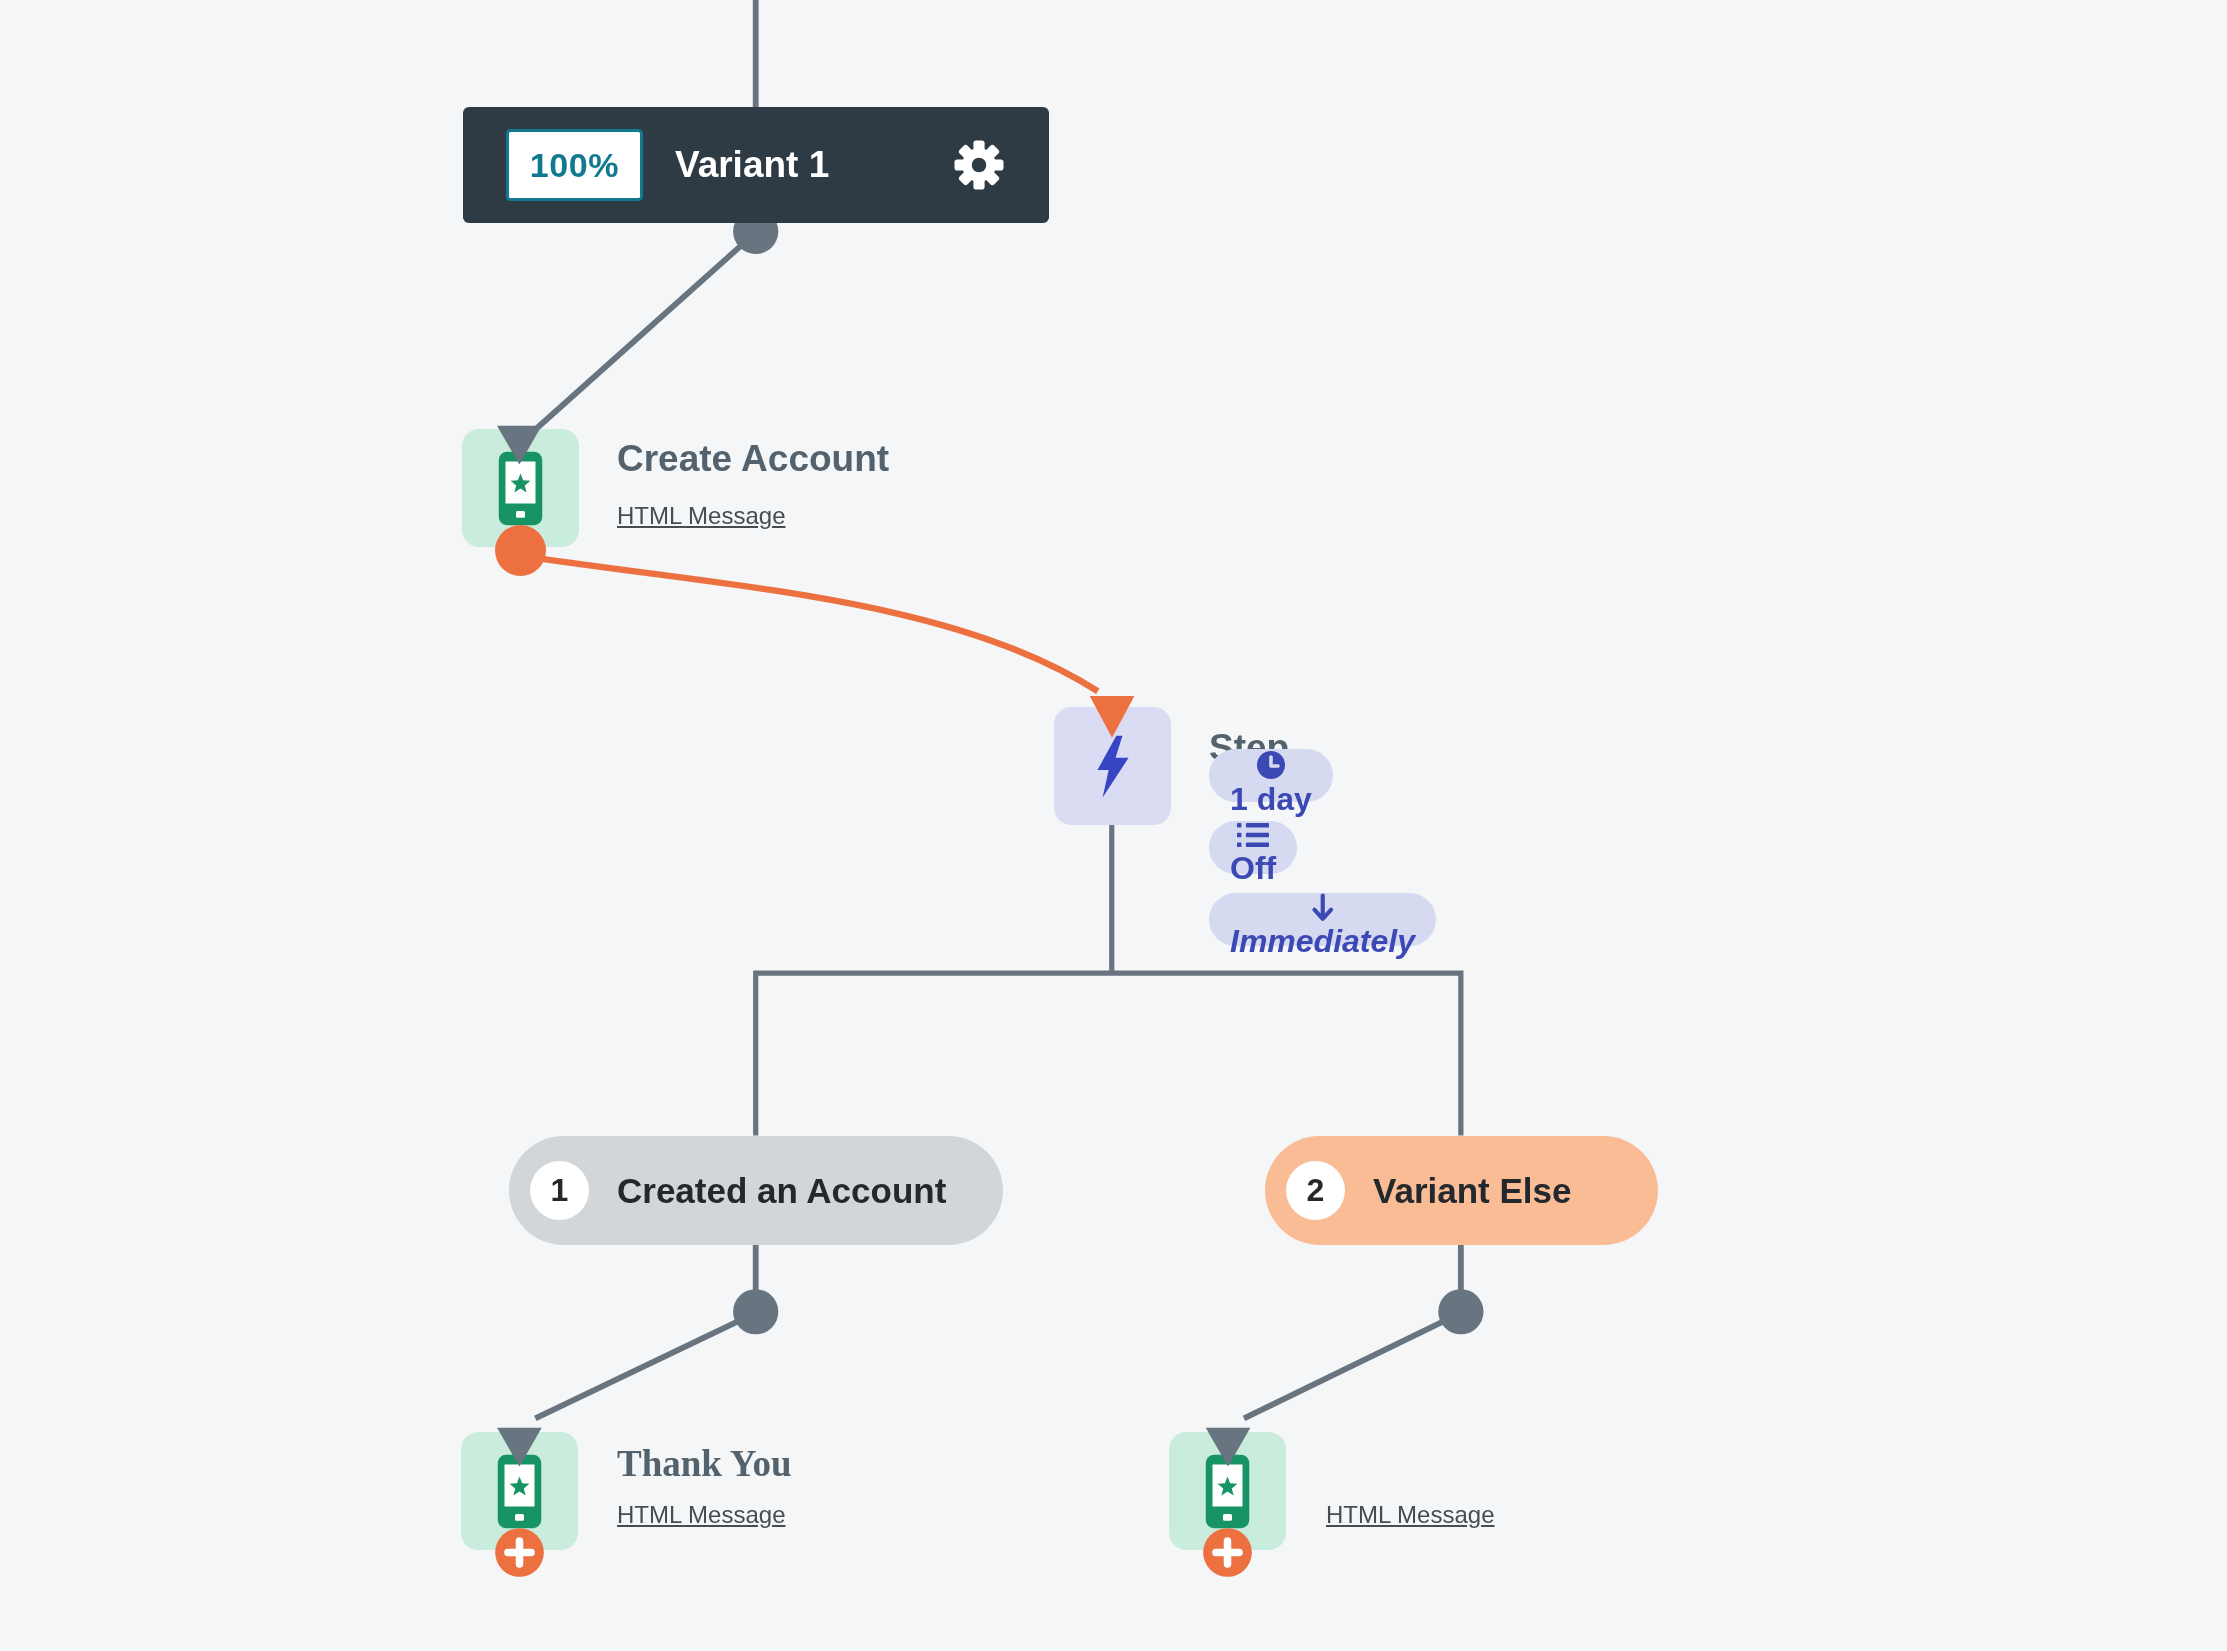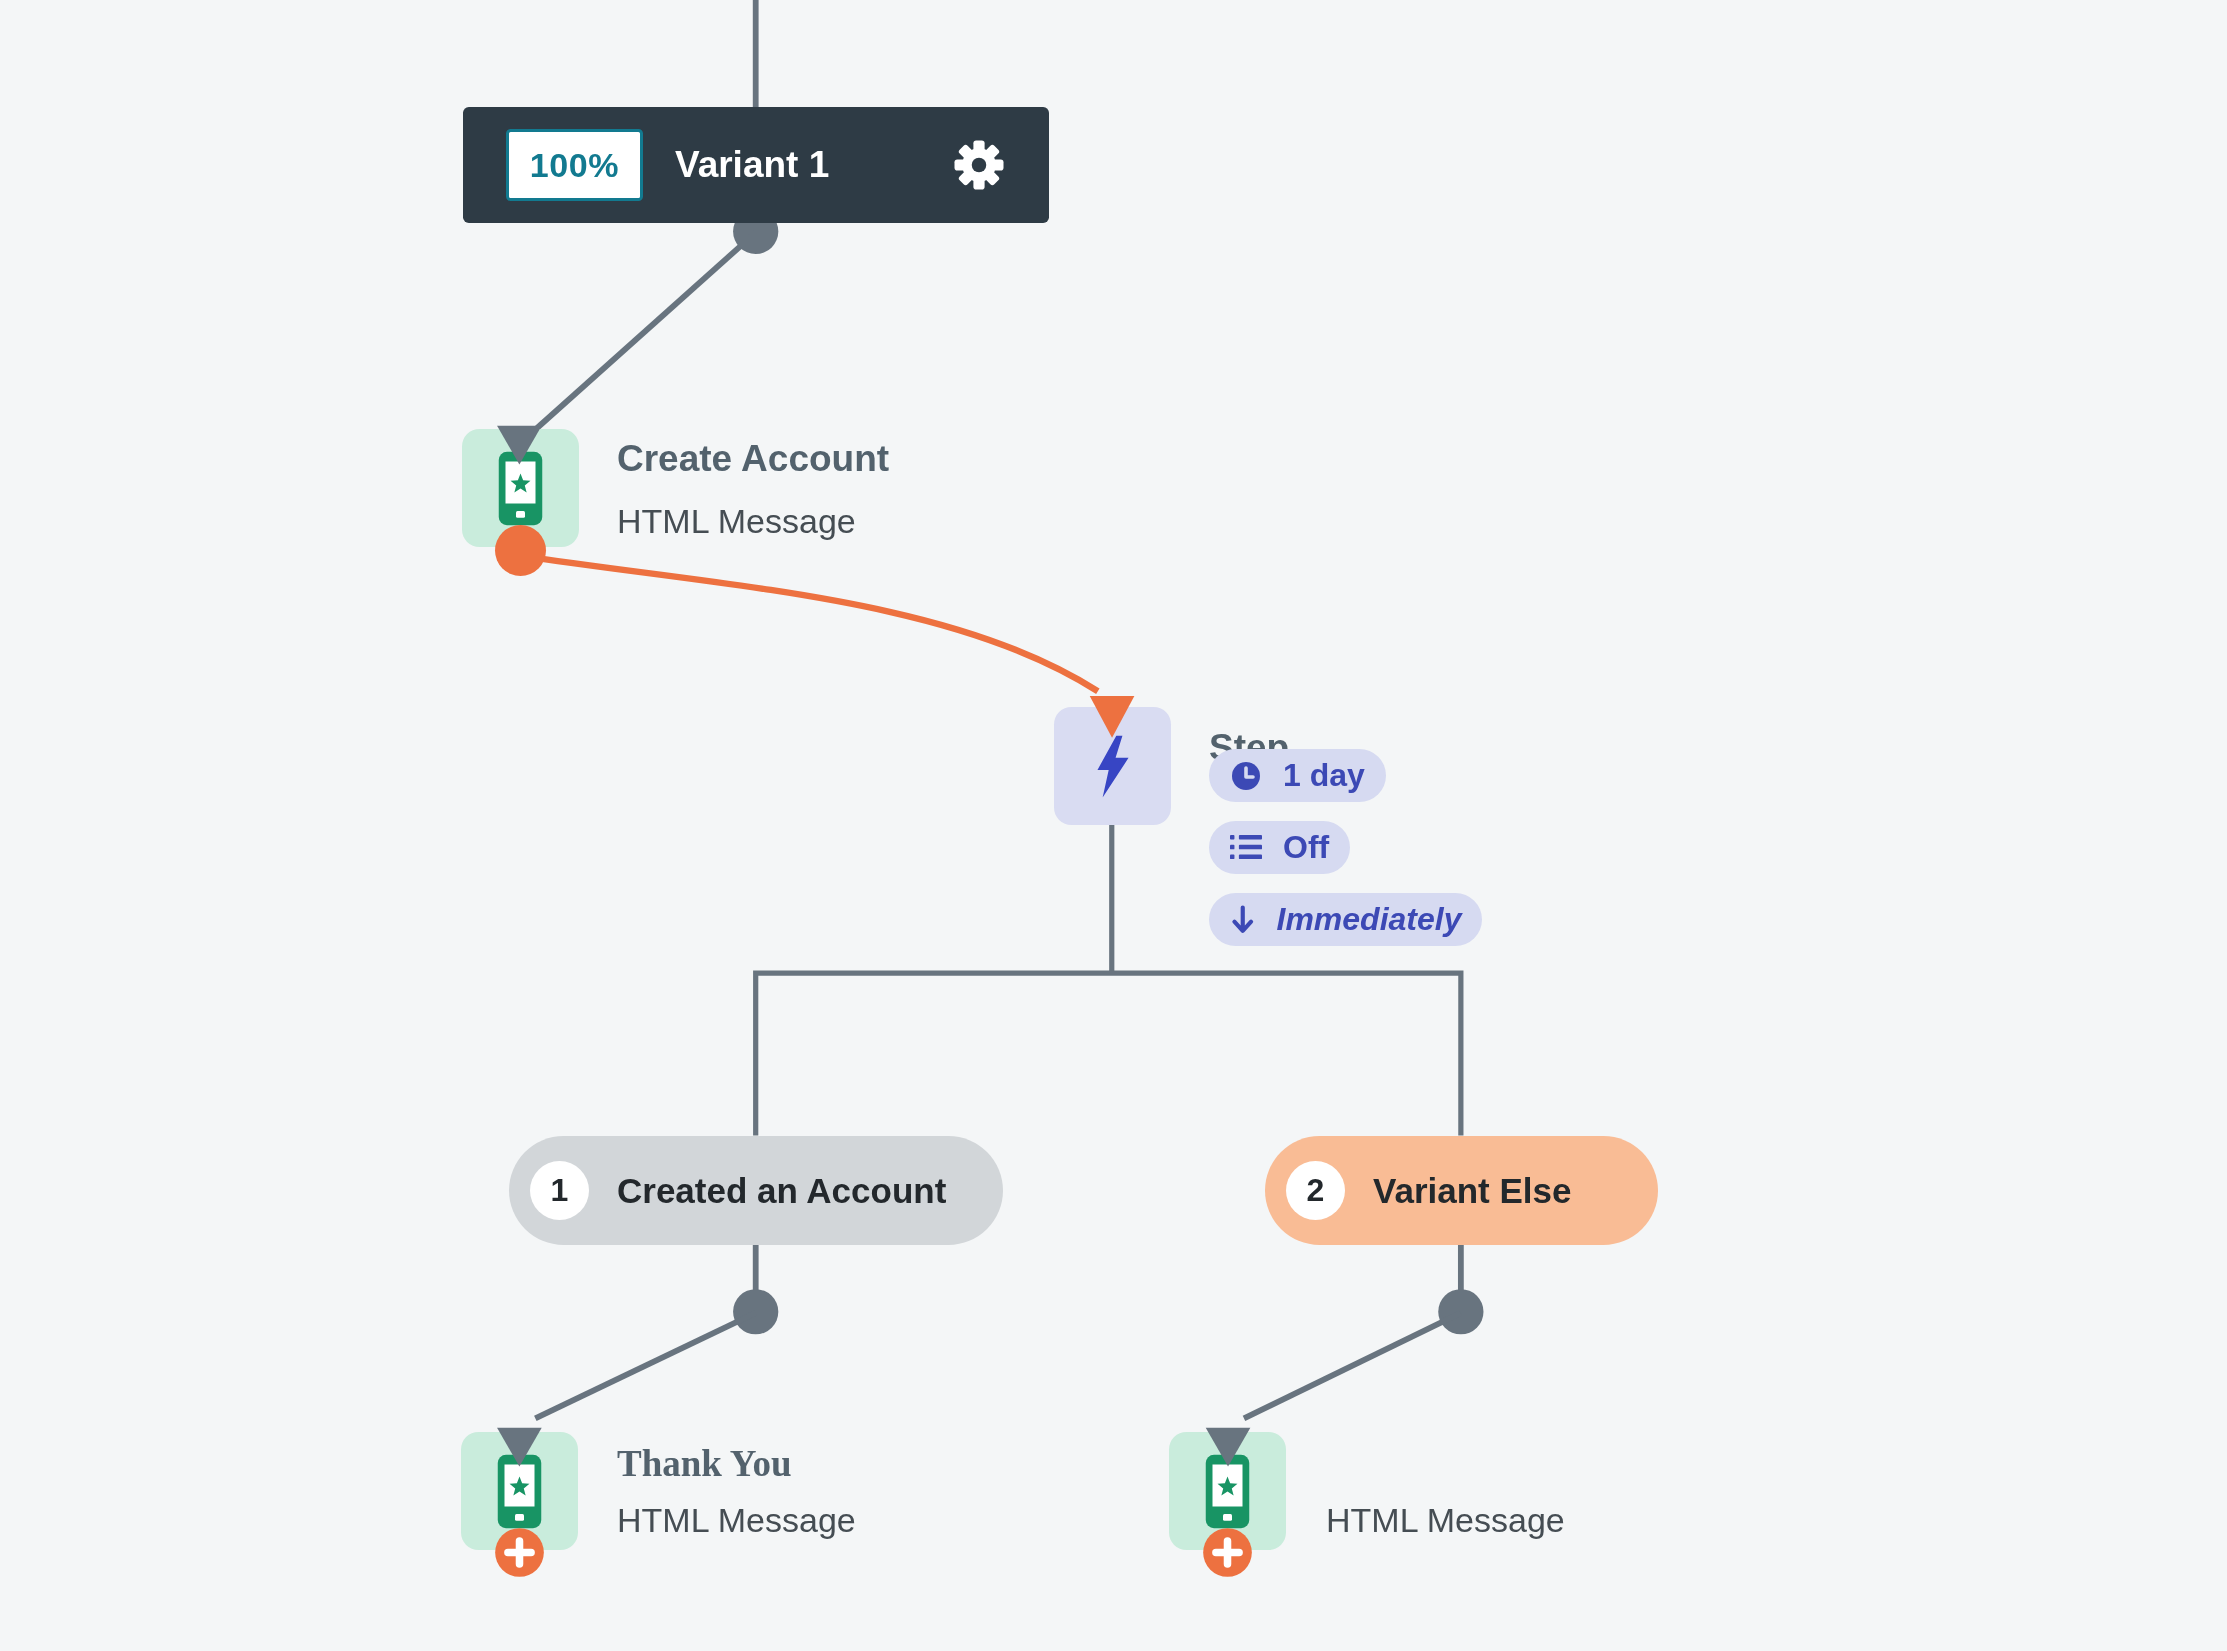--- a/index.html
+++ b/index.html
@@ -28,33 +28,33 @@
   .gear{width:56px;height:56px;flex:0 0 auto;}
 
   
   .icon-box{
     position:absolute;width:117px;height:118px;border-radius:17.4px;
     display:flex;align-items:center;justify-content:center;
   }
   .icon-box.mint{background:var(--mint,#c9ecdc);}
   .icon-box.lavender{background:var(--step-box-bg,#d9dcf2);}
   .node-title{position:absolute;font-size:37px;font-weight:700;color:var(--node-title,#53626d);white-space:nowrap;}
-  .node-sub{position:absolute;font-size:34px;font-weight:400;color:var(--node-subtitle,#454d53);white-space:nowrap;}
+  .node-sub{position:absolute;font-size:24px;font-weight:400;color:var(--node-subtitle,#454d53);white-space:nowrap;text-decoration:underline;}
 
   .out-dot-orange{
     position:absolute;width:51px;height:51px;border-radius:50%;
     background:var(--orange,#ed7140);
   }
   .add-badge{position:absolute;width:51px;height:51px;}
 
   
   .chip{
     position:absolute;height:53px;border-radius:27px;
     background:var(--step-chip-bg,#d6daf1);
-    display:inline-flex;align-items:center;gap:21px;padding:0 21px;box-sizing:border-box;
+    display:inline-flex;align-items:center;gap:0;padding:0 21px;box-sizing:border-box;flex-direction:column;
   }
   .chip .chip-label{font-size:32px;font-weight:700;color:var(--indigo,#3c49b5);white-space:nowrap;}
   .chip svg{flex:0 0 auto;}
 
   
   .branch-pill{
     position:absolute;height:109px;border-radius:55px;top:1136px;
     display:flex;align-items:center;padding-left:21px;box-sizing:border-box;
   }
   .branch-pill.gray{background:var(--branch-gray-bg,#d2d6d9);}

